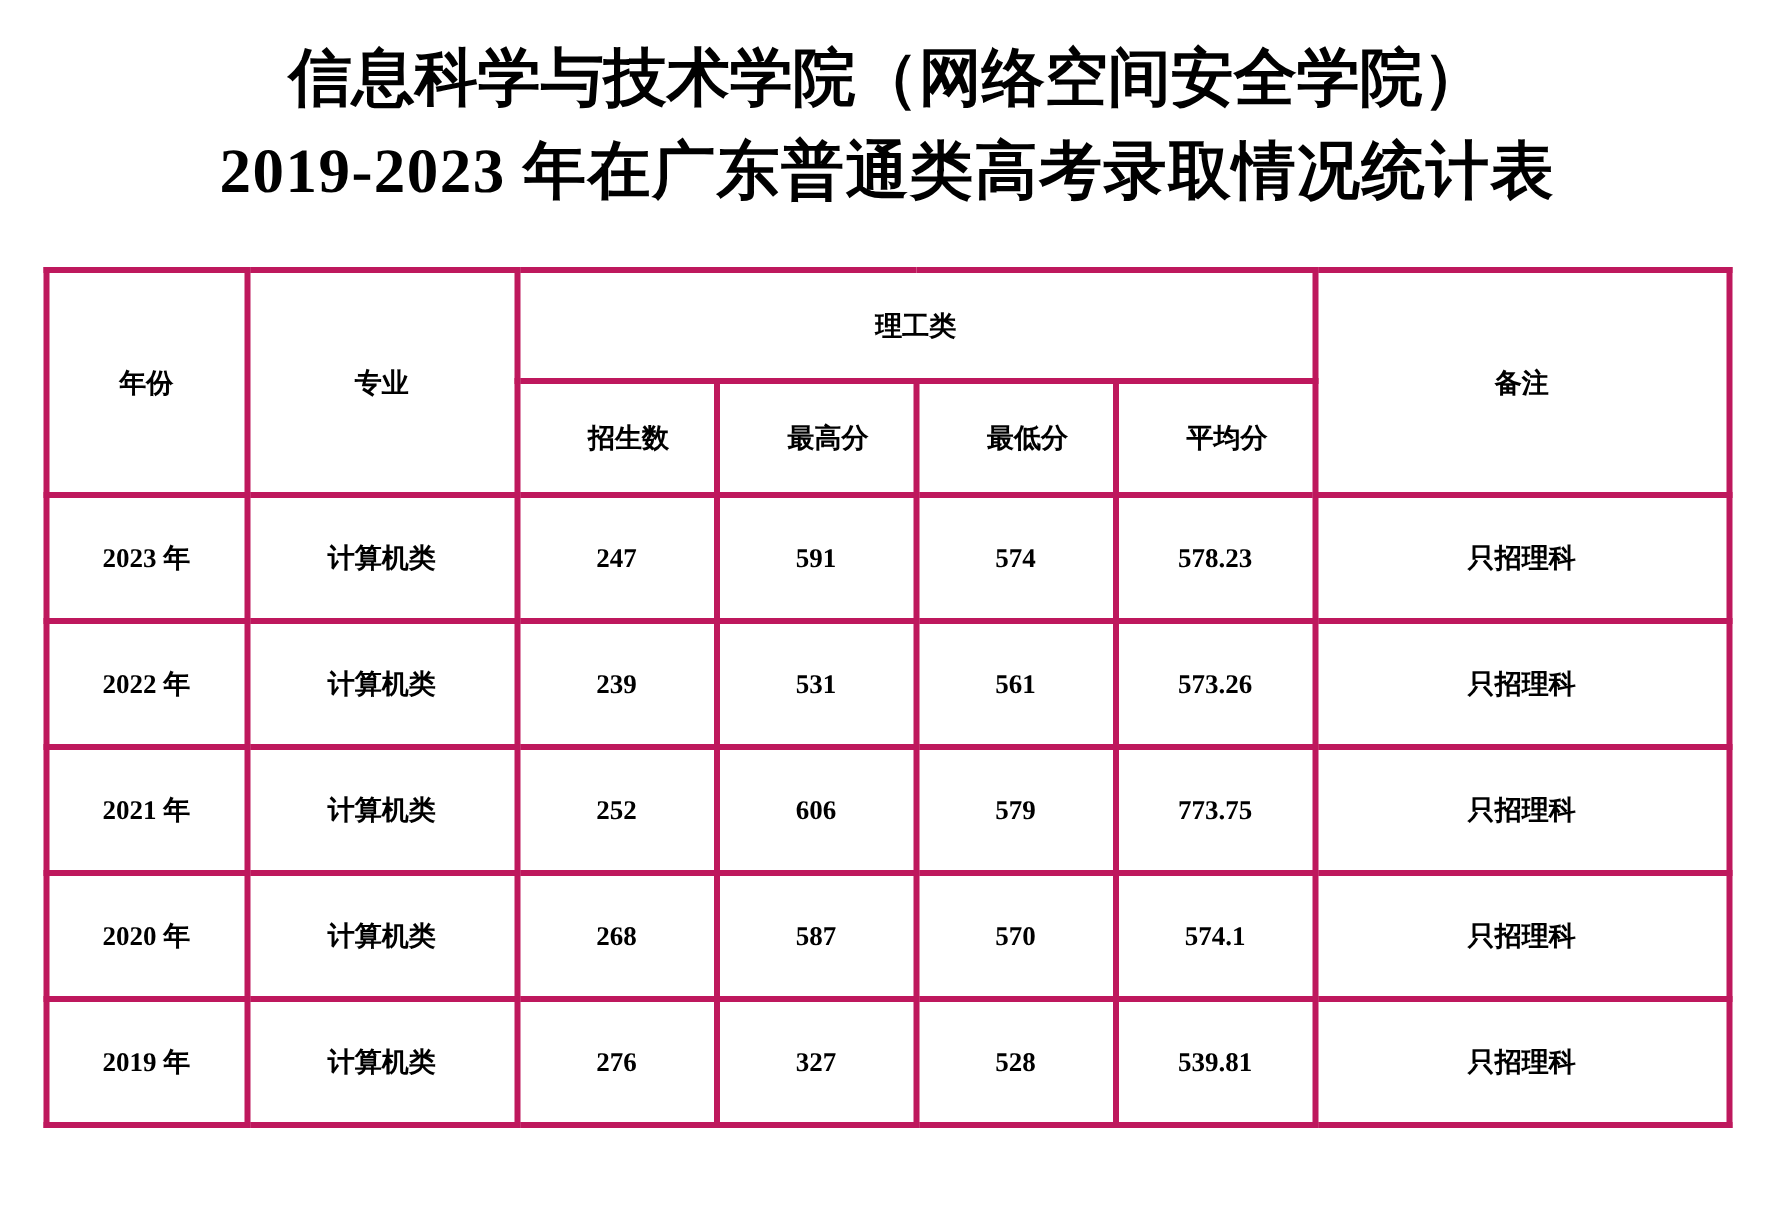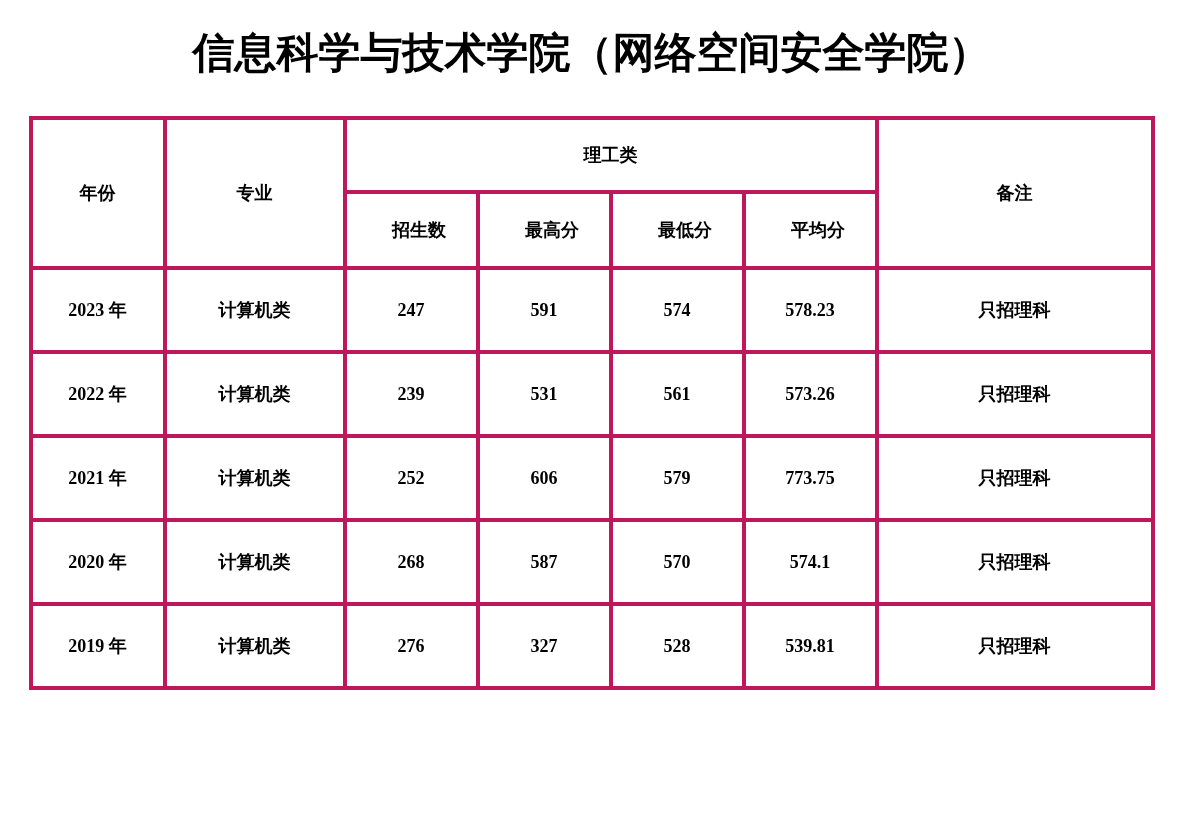--- a/index.html
+++ b/index.html
@@ -91,20 +91,21 @@
     font-size: 18px;
   }
 </style>
 </head>
 <body>
 
 <div class="page">
 
   <div class="title-block">
     <div class="title-line">信息科学与技术学院（网络空间安全学院）</div>
+    <div class="title-line second">2019-2023 年在广东普通类高考录取情况统计表</div>
   </div>
 
   <div class="table-wrap">
     <table class="stats">
       <thead>
         <tr>
           <th class="h-year side-head" rowspan="2">年份</th>
           <th class="h-major side-head" rowspan="2">专业</th>
           <th class="group-head" colspan="4">理工类</th>
           <th class="h-note side-head" rowspan="2">备注</th>

